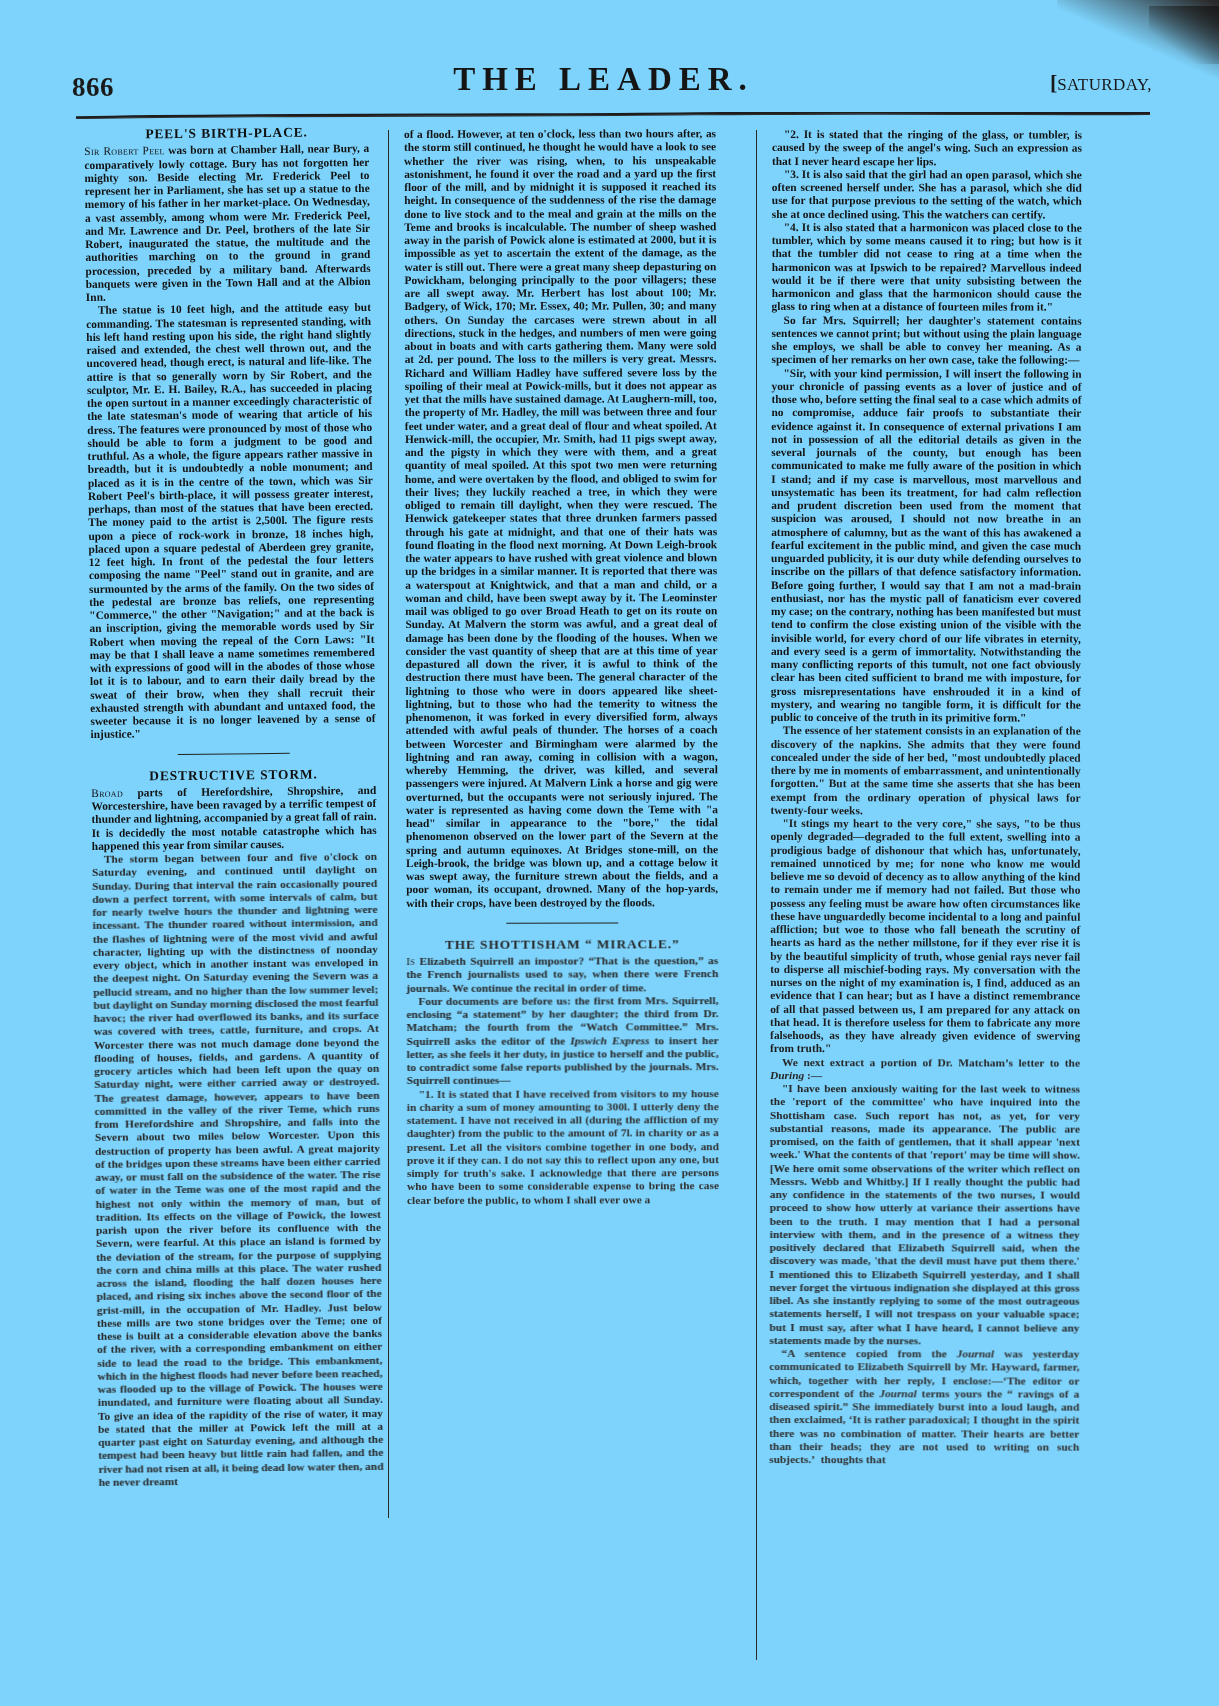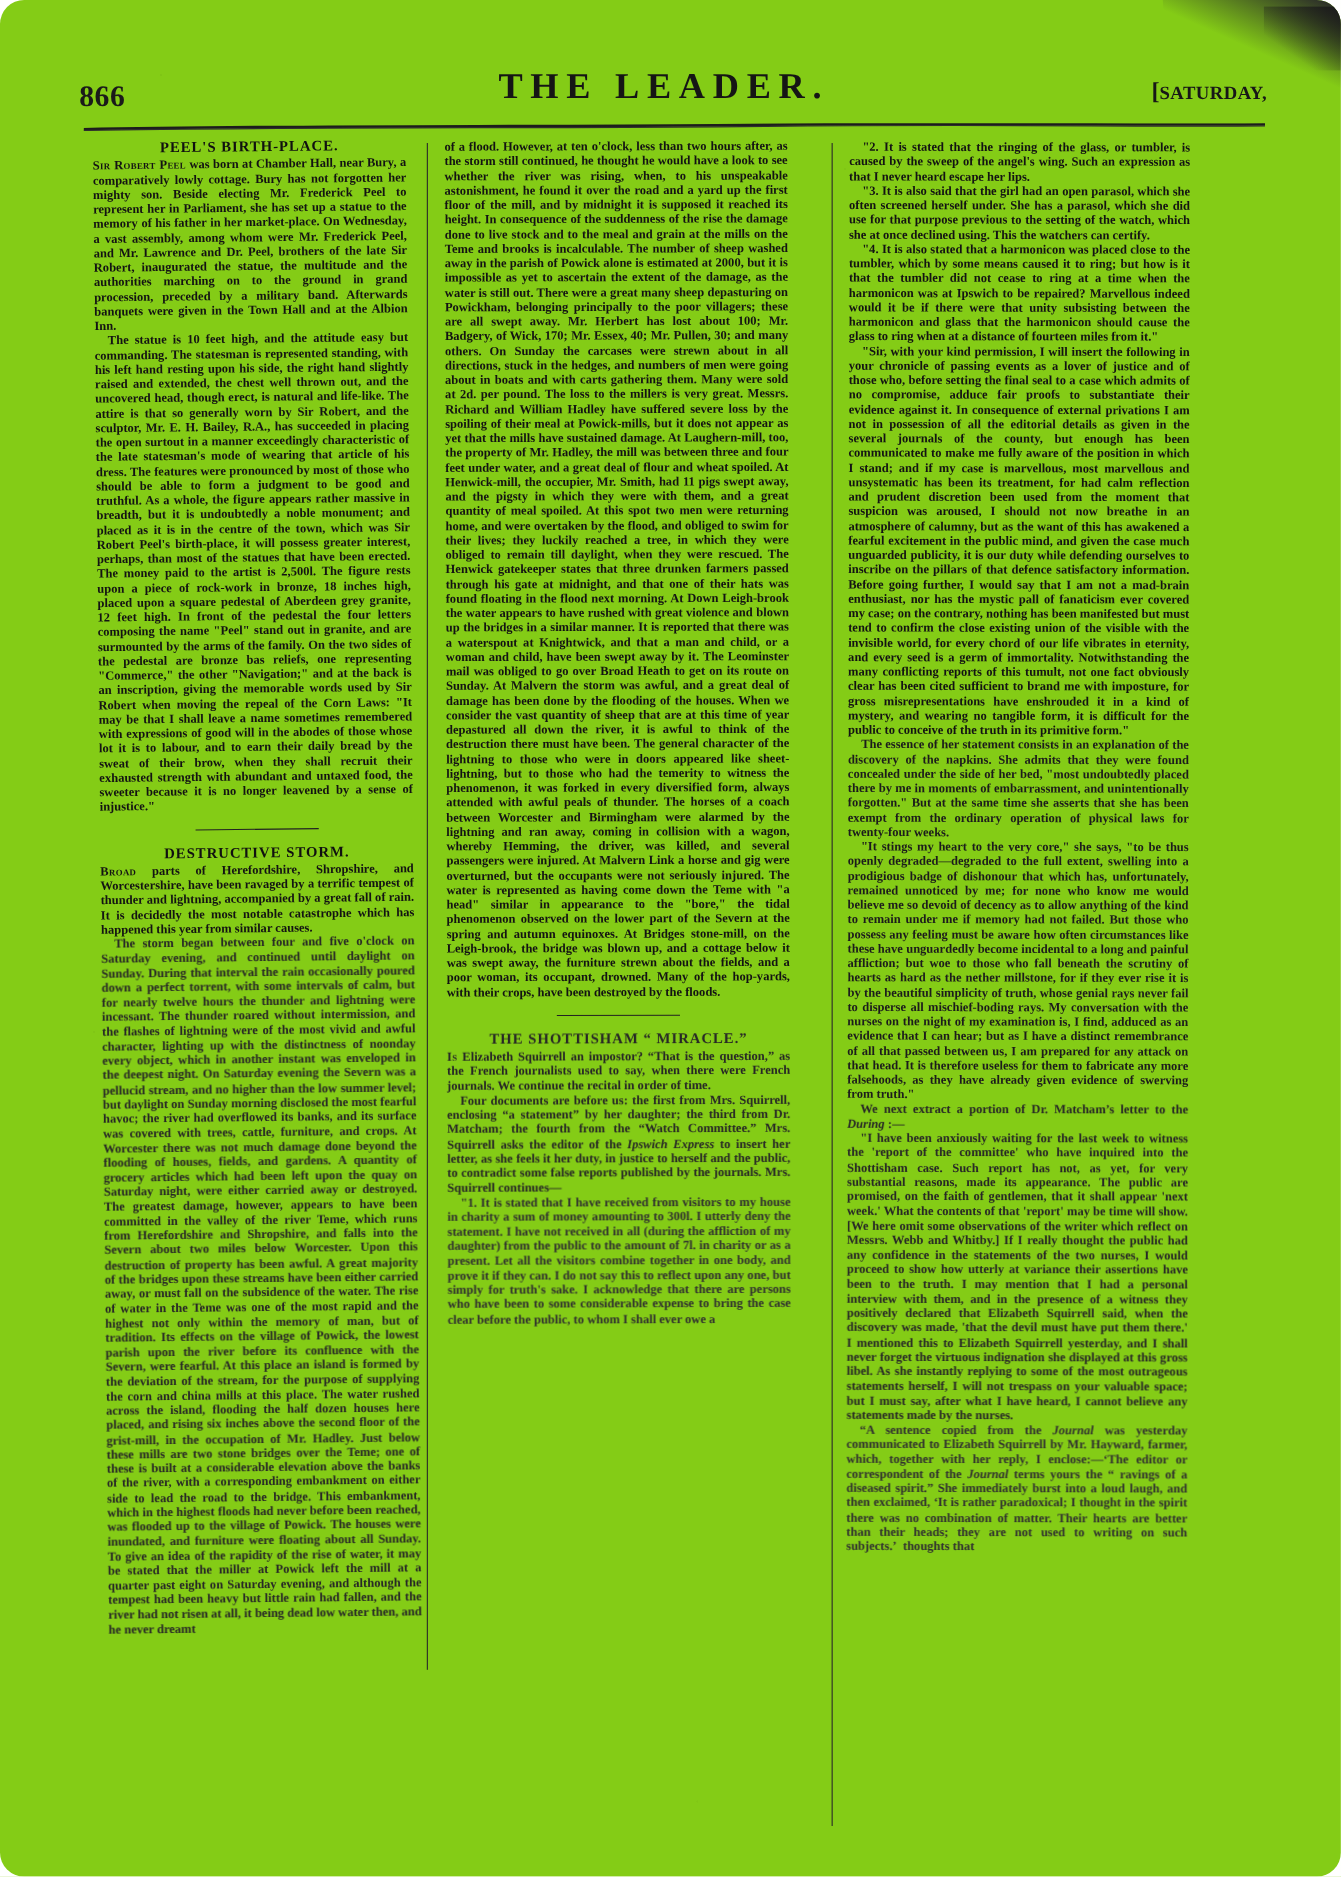--- a/index.html
+++ b/index.html
@@ -8,23 +8,22 @@
     padding: 0;
     background: #ffffff;
   }
   body {
     font-family: "Liberation Serif", "DejaVu Serif", serif;
   }
   #page {
     position: relative;
     width: 1219px;
     height: 1706px;
-    background: #84cc16;
+    background: #7dd3fc;
     overflow: hidden;
-    border-radius: 22px;
   }
   
   #paper-texture {
     position: absolute;
     inset: 0;
     background:
       radial-gradient(circle at 12% 4%, rgba(0,0,0,0.035) 0 1px, transparent 1px),
       radial-gradient(circle at 63% 9%, rgba(0,0,0,0.03) 0 1px, transparent 1px),
       radial-gradient(circle at 88% 31%, rgba(0,0,0,0.03) 0 1px, transparent 1px),
       radial-gradient(circle at 30% 77%, rgba(0,0,0,0.025) 0 1px, transparent 1px),
@@ -148,21 +147,21 @@
     margin: 0;
     text-indent: 12px;
     hyphens: auto;
     -webkit-hyphens: auto;
   }
   p.body.noindent { text-indent: 0; }
   p.lead { text-indent: 0; }
 
   .sc {
     font-variant: small-caps;
-    font-weight: 700;
+    font-weight: 400;
     letter-spacing: 0.3px;
   }
   .ital { font-style: italic; }
 
   
   .fade1 { color: #131313; }
   .fade2 { color: #1c1c1c; }
   .fade3 { color: #262626; filter: blur(0.17px); }
   .fade4 { color: #2f2f2f; filter: blur(0.3px); }
 
@@ -228,20 +227,21 @@
     <p class="body fade3">Four documents are before us: the first from Mrs. Squirrell, enclosing “a statement” by her daughter; the third from Dr. Matcham; the fourth from the “Watch Committee.” Mrs. Squirrell asks the editor of the <span class="ital">Ipswich Express</span> to insert her letter, as she feels it her duty, in justice to herself and the public, to contradict some false reports published by the journals. Mrs. Squirrell continues—</p>
 
     <p class="body fade4">"1. It is stated that I have received from visitors to my house in charity a sum of money amounting to 300l. I utterly deny the statement. I have not received in all (during the affliction of my daughter) from the public to the amount of 7l. in charity or as a present. Let all the visitors combine together in one body, and prove it if they can. I do not say this to reflect upon any one, but simply for truth's sake. I acknowledge that there are persons who have been to some considerable expense to bring the case clear before the public, to whom I shall ever owe a</p>
   </div>
 
   <div class="col" id="col3">
 
     <p class="body fade1">"2. It is stated that the ringing of the glass, or tumbler, is caused by the sweep of the angel's wing. Such an expression as that I never heard escape her lips.</p>
     <p class="body fade1">"3. It is also said that the girl had an open parasol, which she often screened herself under. She has a parasol, which she did use for that purpose previous to the setting of the watch, which she at once declined using. This the watchers can certify.</p>
     <p class="body fade1">"4. It is also stated that a harmonicon was placed close to the tumbler, which by some means caused it to ring; but how is it that the tumbler did not cease to ring at a time when the harmonicon was at Ipswich to be repaired? Marvellous indeed would it be if there were that unity subsisting between the harmonicon and glass that the harmonicon should cause the glass to ring when at a distance of fourteen miles from it."</p>
+    <p class="body fade1">So far Mrs. Squirrell; her daughter's statement contains sentences we cannot print; but without using the plain language she employs, we shall be able to convey her meaning. As a specimen of her remarks on her own case, take the following:—</p>
     <p class="body fade1">"Sir, with your kind permission, I will insert the following in your chronicle of passing events as a lover of justice and of those who, before setting the final seal to a case which admits of no compromise, adduce fair proofs to substantiate their evidence against it. In consequence of external privations I am not in possession of all the editorial details as given in the several journals of the county, but enough has been communicated to make me fully aware of the position in which I stand; and if my case is marvellous, most marvellous and unsystematic has been its treatment, for had calm reflection and prudent discretion been used from the moment that suspicion was aroused, I should not now breathe in an atmosphere of calumny, but as the want of this has awakened a fearful excitement in the public mind, and given the case much unguarded publicity, it is our duty while defending ourselves to inscribe on the pillars of that defence satisfactory information. Before going further, I would say that I am not a mad-brain enthusiast, nor has the mystic pall of fanaticism ever covered my case; on the contrary, nothing has been manifested but must tend to confirm the close existing union of the visible with the invisible world, for every chord of our life vibrates in eternity, and every seed is a germ of immortality. Notwithstanding the many conflicting reports of this tumult, not one fact obviously clear has been cited sufficient to brand me with imposture, for gross misrepresentations have enshrouded it in a kind of mystery, and wearing no tangible form, it is difficult for the public to conceive of the truth in its primitive form."</p>
     <p class="body fade2">The essence of her statement consists in an explanation of the discovery of the napkins. She admits that they were found concealed under the side of her bed, "most undoubtedly placed there by me in moments of embarrassment, and unintentionally forgotten." But at the same time she asserts that she has been exempt from the ordinary operation of physical laws for twenty-four weeks.</p>
     <p class="body fade2">"It stings my heart to the very core," she says, "to be thus openly degraded—degraded to the full extent, swelling into a prodigious badge of dishonour that which has, unfortunately, remained unnoticed by me; for none who know me would believe me so devoid of decency as to allow anything of the kind to remain under me if memory had not failed. But those who possess any feeling must be aware how often circumstances like these have unguardedly become incidental to a long and painful affliction; but woe to those who fall beneath the scrutiny of hearts as hard as the nether millstone, for if they ever rise it is by the beautiful simplicity of truth, whose genial rays never fail to disperse all mischief-boding rays. My conversation with the nurses on the night of my examination is, I find, adduced as an evidence that I can hear; but as I have a distinct remembrance of all that passed between us, I am prepared for any attack on that head. It is therefore useless for them to fabricate any more falsehoods, as they have already given evidence of swerving from truth."</p>
 
     <p class="body fade3">We next extract a portion of Dr. Matcham’s letter to the <span class="ital">During</span>&nbsp;:—</p>
 
     <p class="body fade3">"I have been anxiously waiting for the last week to witness the 'report of the committee' who have inquired into the Shottisham case. Such report has not, as yet, for very substantial reasons, made its appearance. The public are promised, on the faith of gentlemen, that it shall appear 'next week.' What the contents of that 'report' may be time will show. [We here omit some observations of the writer which reflect on Messrs. Webb and Whitby.] If I really thought the public had any confidence in the statements of the two nurses, I would proceed to show how utterly at variance their assertions have been to the truth. I may mention that I had a personal interview with them, and in the presence of a witness they positively declared that Elizabeth Squirrell said, when the discovery was made, 'that the devil must have put them there.' I mentioned this to Elizabeth Squirrell yesterday, and I shall never forget the virtuous indignation she displayed at this gross libel. As she instantly replying to some of the most outrageous statements herself, I will not trespass on your valuable space; but I must say, after what I have heard, I cannot believe any statements made by the nurses.</p>
 
     <p class="body fade4">“A sentence copied from the <span class="ital">Journal</span> was yesterday communicated to Elizabeth Squirrell by Mr. Hayward, farmer, which, together with her reply, I enclose:—‘The editor or correspondent of the <span class="ital">Journal</span> terms yours the “ ravings of a diseased spirit.” She immediately burst into a loud laugh, and then exclaimed, ‘It is rather paradoxical; I thought in the spirit there was no combination of matter. Their hearts are better than their heads; they are not used to writing on such subjects.’&nbsp;&nbsp;thoughts that</p>
   </div>

